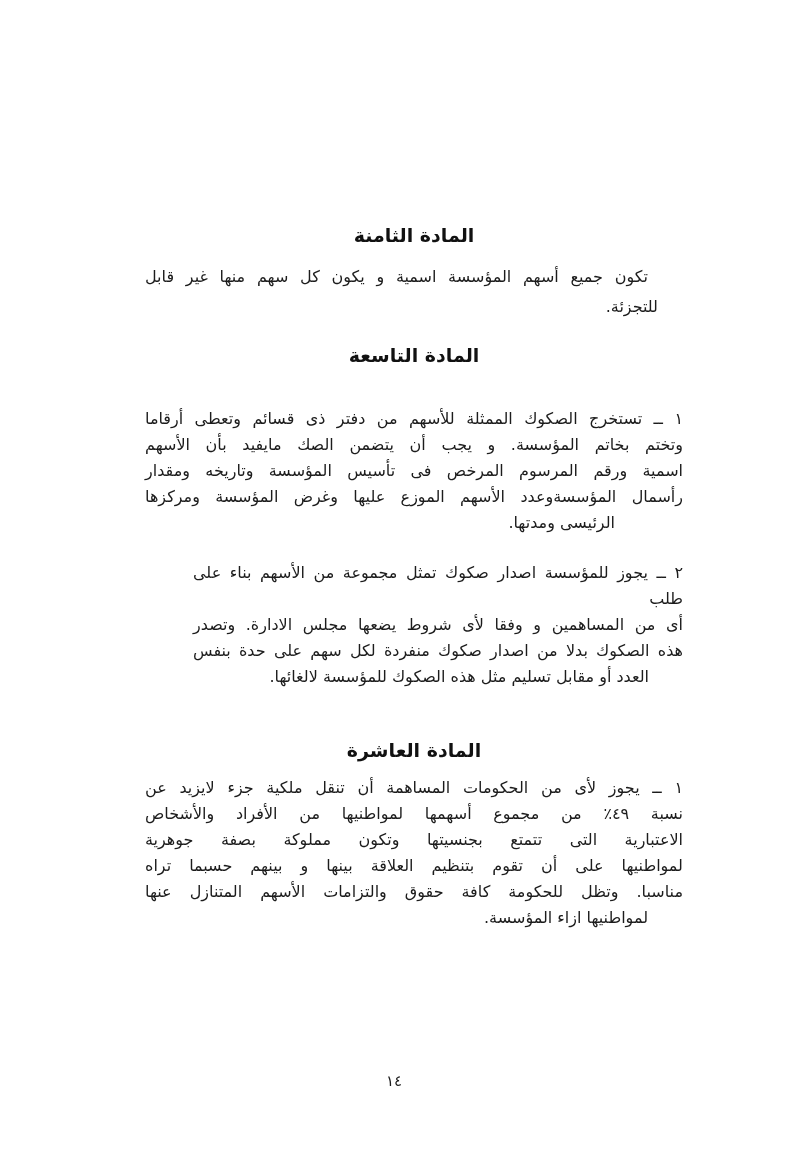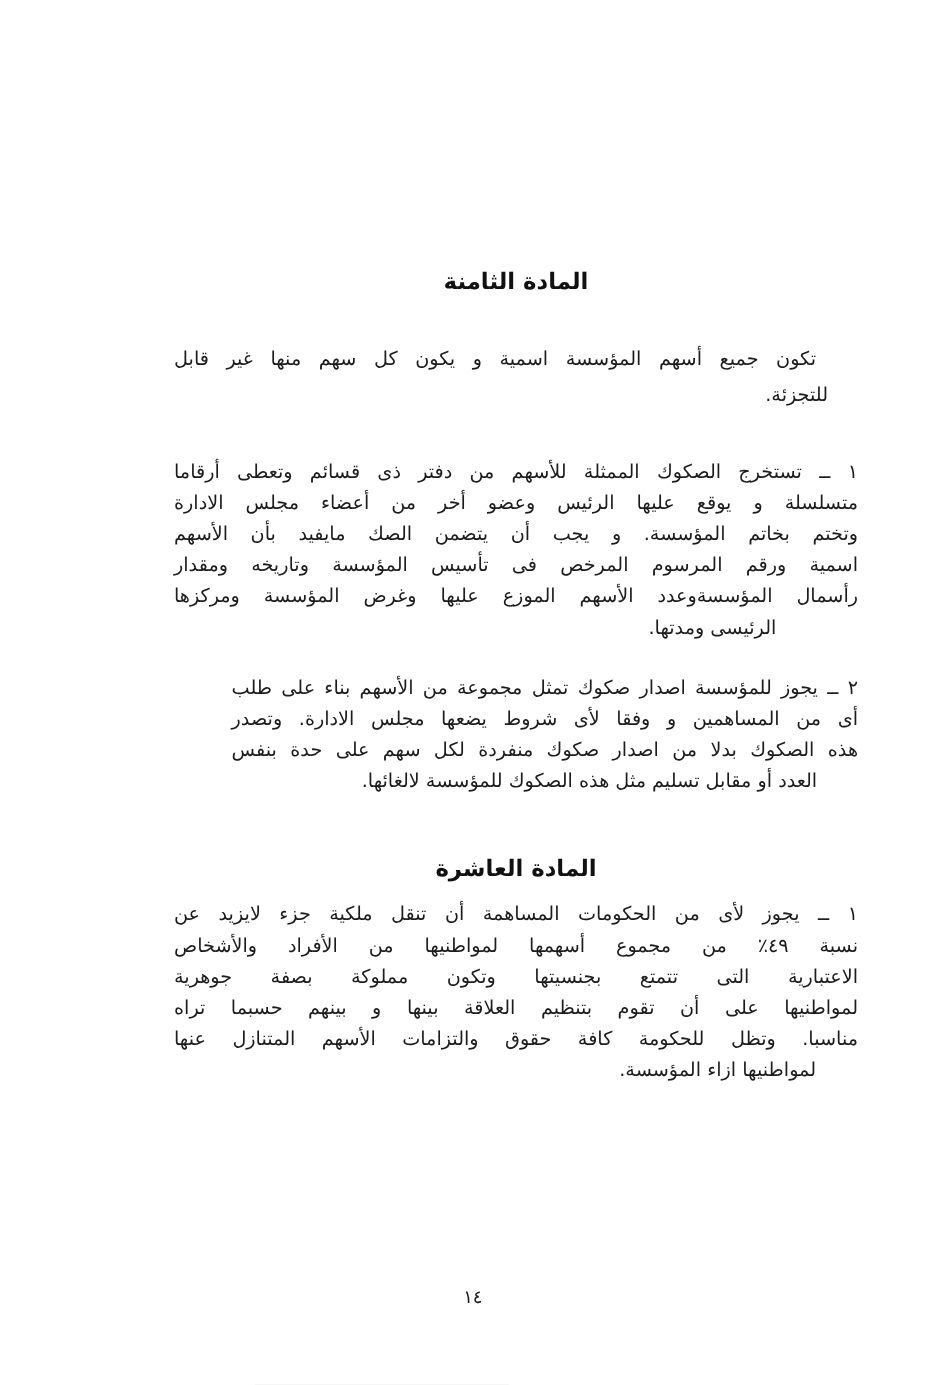--- a/index.html
+++ b/index.html
@@ -5,33 +5,33 @@
   html, body { margin: 0; padding: 0; background: #e8e8e8; }
   .page {
     position: relative;
     width: 790px;
     height: 1154px;
     margin: 0 auto;
     background: #ffffff;
     font-family: "DejaVu Sans", sans-serif;
     color: #1b1b1b;
     box-sizing: border-box;
-    padding: 220px 75px 0 145px;
+    padding: 220px 107px 0 145px;
     overflow: hidden;
   }
   .heading {
     margin: 0;
     direction: rtl;
     text-align: center;
     font-size: 19px;
     font-weight: bold;
     line-height: 30px;
     color: #111;
   }
-  .para { margin-top: 34px; }
+  .para { margin-top: 12px; }
   .para .line { line-height: 30px; }
   .line {
     direction: rtl;
     unicode-bidi: embed;
     font-size: 16px;
     line-height: 26px;
     text-align: justify;
     text-align-last: justify;
     color: #1c1c1c;
   }
@@ -61,24 +61,24 @@
 <body>
 
 <div class="page">
 
   <h2 class="heading">المادة الثامنة</h2>
   <div class="para">
     <div class="line pr35">تكون جميع أسهم المؤسسة اسمية و يكون كل سهم منها غير قابل</div>
     <div class="line short pr25">للتجزئة.</div>
   </div>
 
+  <h2 class="heading h-a9">المادة التاسعة</h2>
 
   <div class="item item-1">
     <div class="line"><span class="marker">١ ــ</span> <span>تستخرج الصكوك الممثلة للأسهم من دفتر ذى قسائم وتعطى أرقاما</span></div>
-    <div class="line">متسلسلة و يوقع عليها الرئيس وعضو أخر من أعضاء مجلس الادارة</div>
     <div class="line">وتختم بخاتم المؤسسة. و يجب أن يتضمن الصك مايفيد بأن الأسهم</div>
     <div class="line">اسمية ورقم المرسوم المرخص فى تأسيس المؤسسة وتاريخه ومقدار</div>
     <div class="line">رأسمال المؤسسةوعدد الأسهم الموزع عليها وغرض المؤسسة ومركزها</div>
     <div class="line short pr68">الرئيسى ومدتها.</div>
   </div>
 
   <div class="item item-2">
     <div class="line"><span class="marker">٢ ــ</span> <span>يجوز للمؤسسة اصدار صكوك تمثل مجموعة من الأسهم بناء على طلب</span></div>
     <div class="line">أى من المساهمين و وفقا لأى شروط يضعها مجلس الادارة. وتصدر</div>
     <div class="line">هذه الصكوك بدلا من اصدار صكوك منفردة لكل سهم على حدة بنفس</div>

